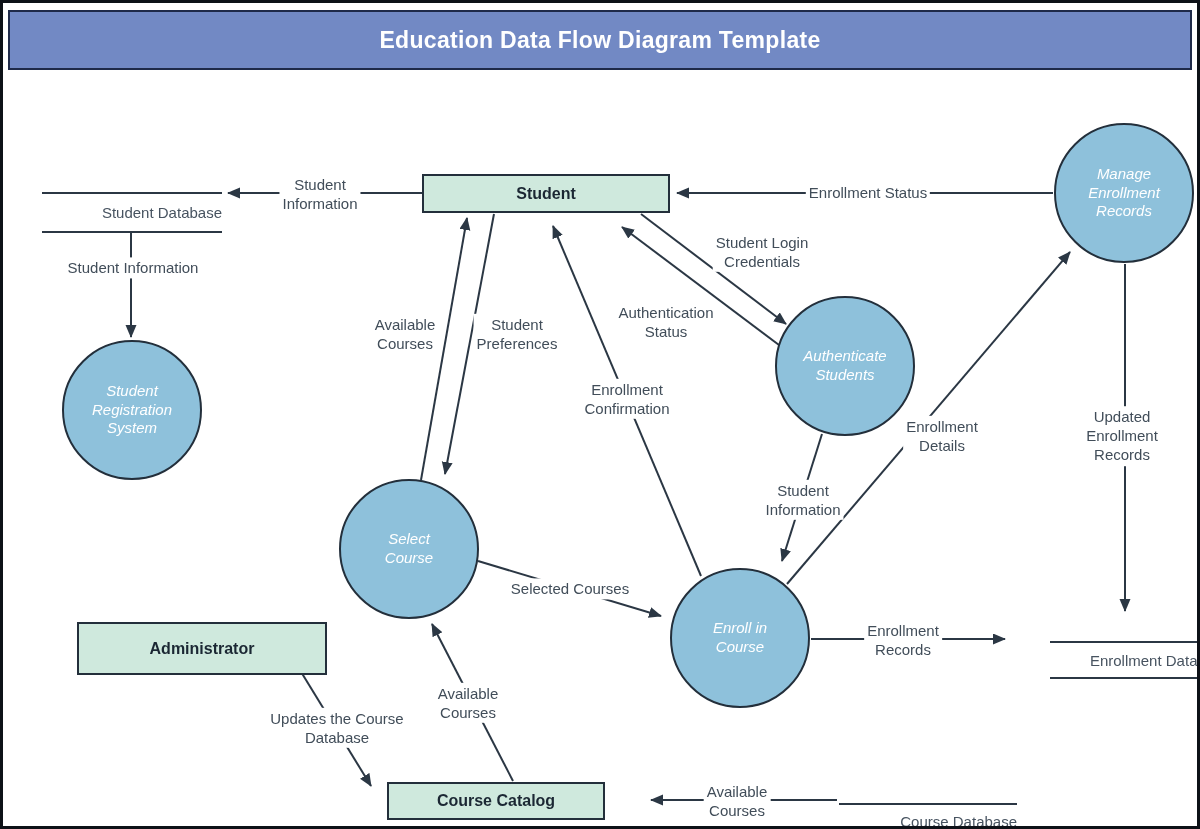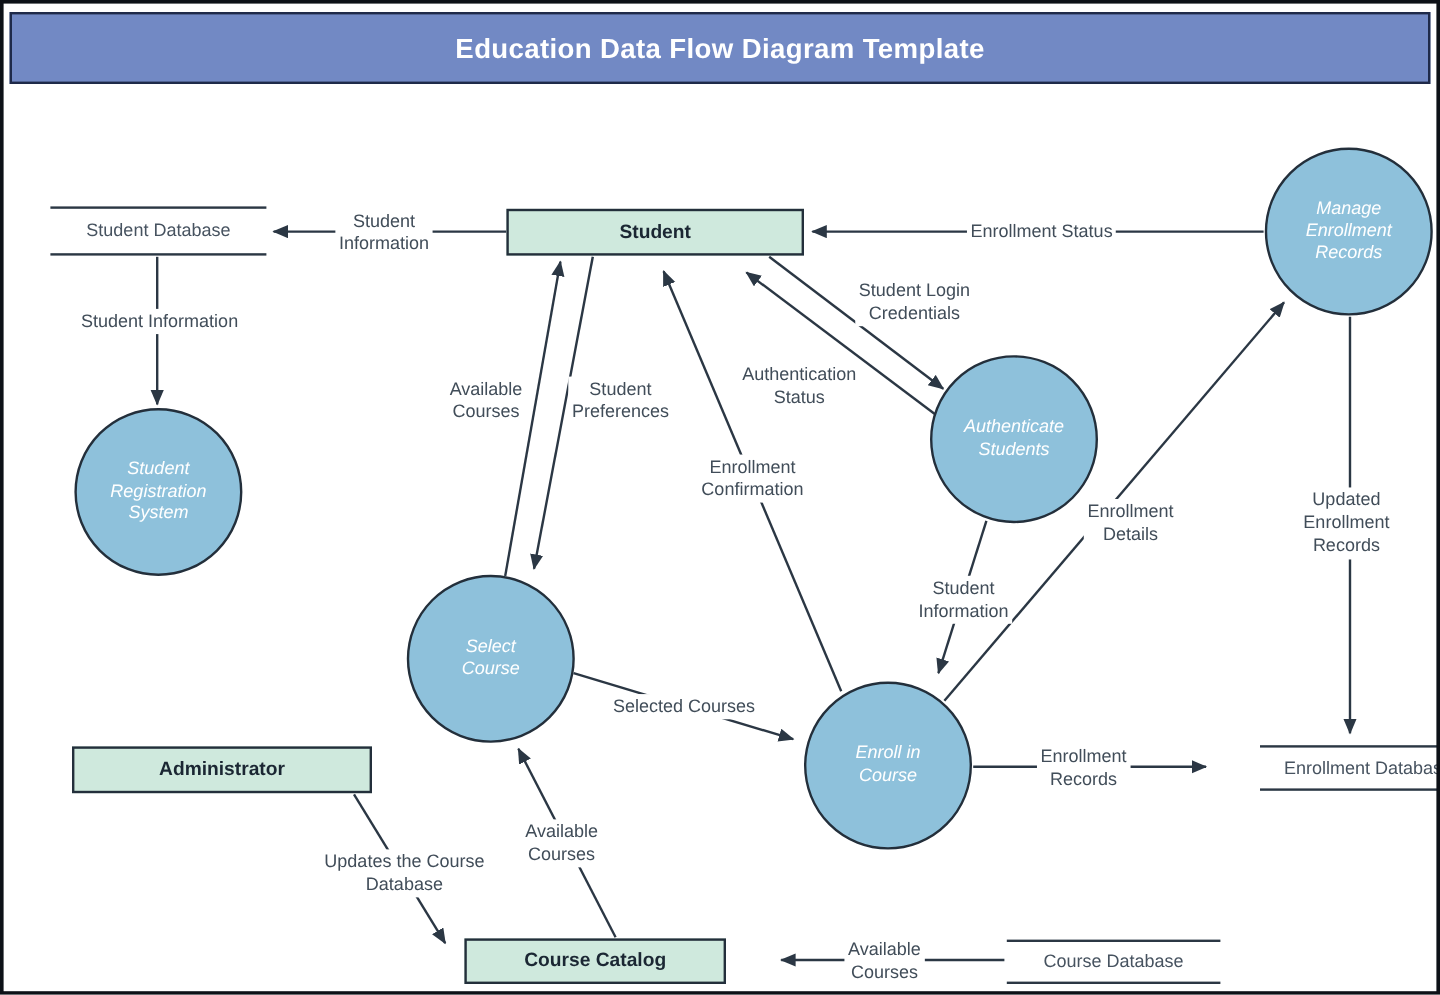--- a/index.html
+++ b/index.html
@@ -28,21 +28,21 @@
     position:absolute;width:140px;height:140px;border-radius:50%;box-sizing:border-box;z-index:2;
     background:var(--process-fill,#8ec1db);border:2px solid var(--node-border,#232f3b);
     display:flex;align-items:center;justify-content:center;text-align:center;
   }
   .process span{
     font-size:15px;color:var(--process-text,#fff);line-height:1.25;white-space:pre-line;font-style:italic;
   }
   .datastore{
     position:absolute;box-sizing:border-box;z-index:2;
     border-top:2px solid var(--line,#39434f);border-bottom:2px solid var(--line,#39434f);
-    display:flex;align-items:center;justify-content:center;background:var(--canvas-bg,#fff);
+    display:flex;align-items:center;justify-content:flex-end;background:var(--canvas-bg,#fff);margin-top:20px;
   }
   .datastore span{font-size:15px;color:var(--datastore-text,#475360);}
   .flow-label{
     position:absolute;transform:translate(-50%,-50%);z-index:3;
     font-size:15px;color:var(--label-text,#414d59);line-height:1.28;
     text-align:center;white-space:pre-line;background:var(--canvas-bg,#fff);
     padding:1px 3px;
   }
 </style>
 </head>
@@ -76,21 +76,21 @@
     <line x1="787" y1="584" x2="1070" y2="252" marker-end="url(#arrow)"></line>
     <line x1="295" y1="662" x2="371" y2="786" marker-end="url(#arrow)"></line>
     <line x1="513" y1="781" x2="432" y2="624" marker-end="url(#arrow)"></line>
     <line x1="837" y1="800" x2="651" y2="800" marker-end="url(#arrow)"></line>
   </g>
 </svg>
 
 <div class="entity" style="left:422px;top:174px;width:248px;height:39px">
   <span>Student</span>
 </div>
-<div class="entity" style="left:60px;top:622px;width:250px;height:39px">
+<div class="entity" style="left:77px;top:622px;width:250px;height:53px">
   <span>Administrator</span>
 </div>
 <div class="entity" style="left:387px;top:782px;width:218px;height:38px">
   <span>Course Catalog</span>
 </div>
 
 <div class="process" style="left:62px;top:340px">
   <span>Student
 Registration
 System</span>

